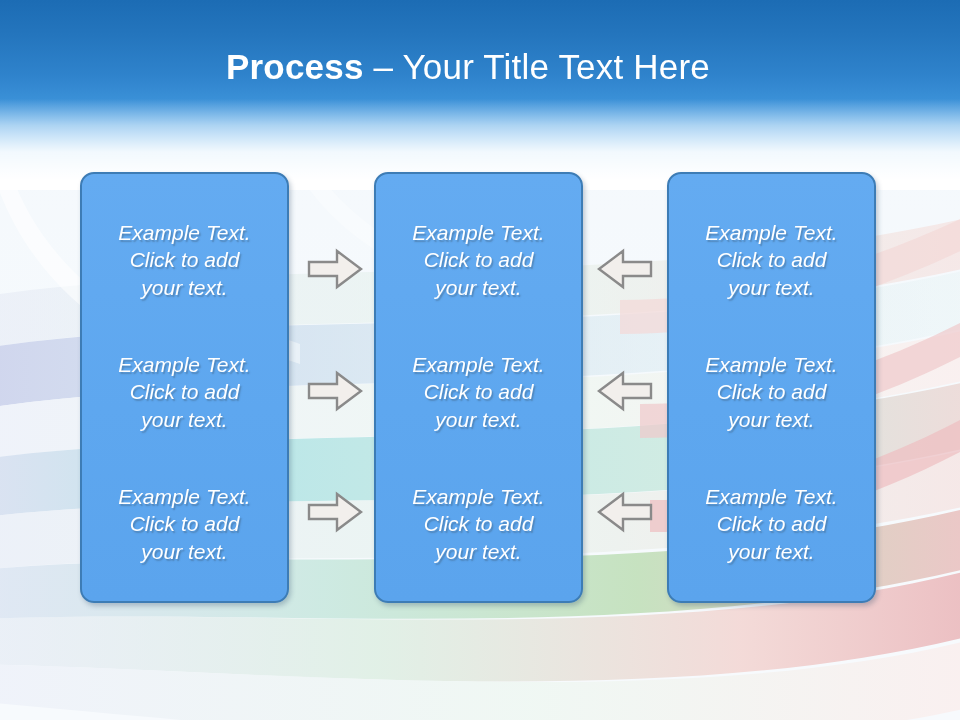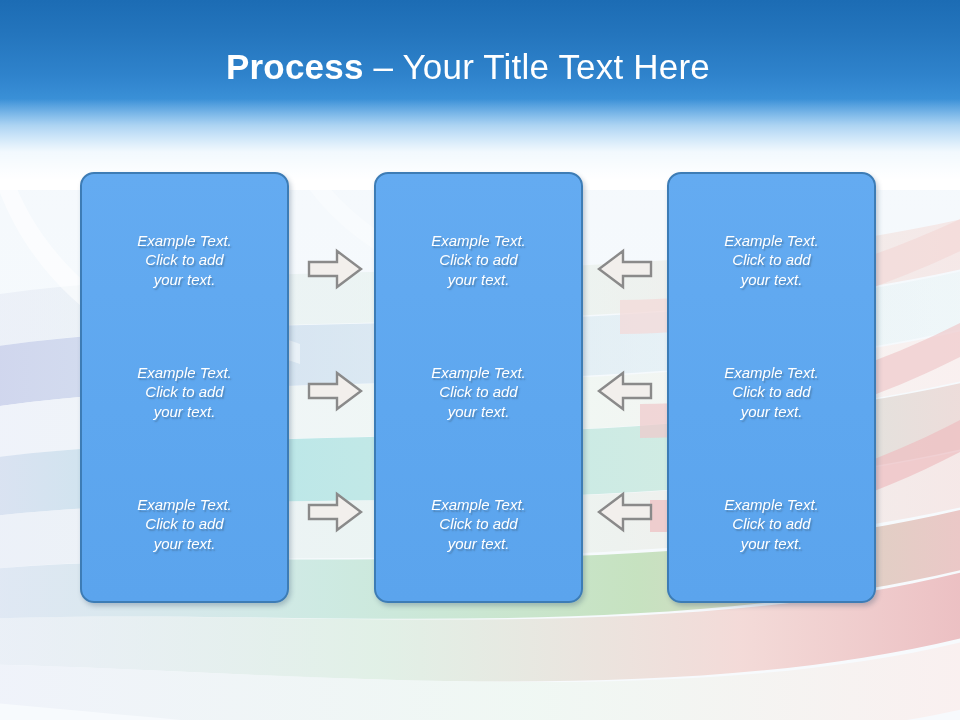--- a/index.html
+++ b/index.html
@@ -93,21 +93,21 @@
     margin-bottom: 32px;
     display: flex;
     align-items: center;
     justify-content: center;
   }
   .cell:last-child { margin-bottom: 0; }
 
   .cell-text {
     color: #ffffff;
     font-style: italic;
-    font-size: 15px;
+    font-size: 21px;
     line-height: 1.30;
     text-align: center;
     padding: 0 18px;
     text-shadow: 1.5px 1.5px 1.5px rgba(60,90,120,0.45);
     white-space: pre-line;
   }
 
   
   .arrow {
     position: absolute;

